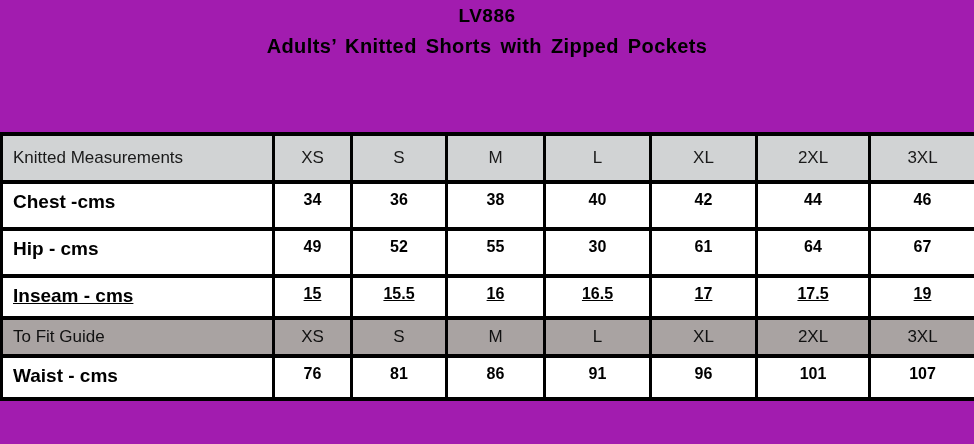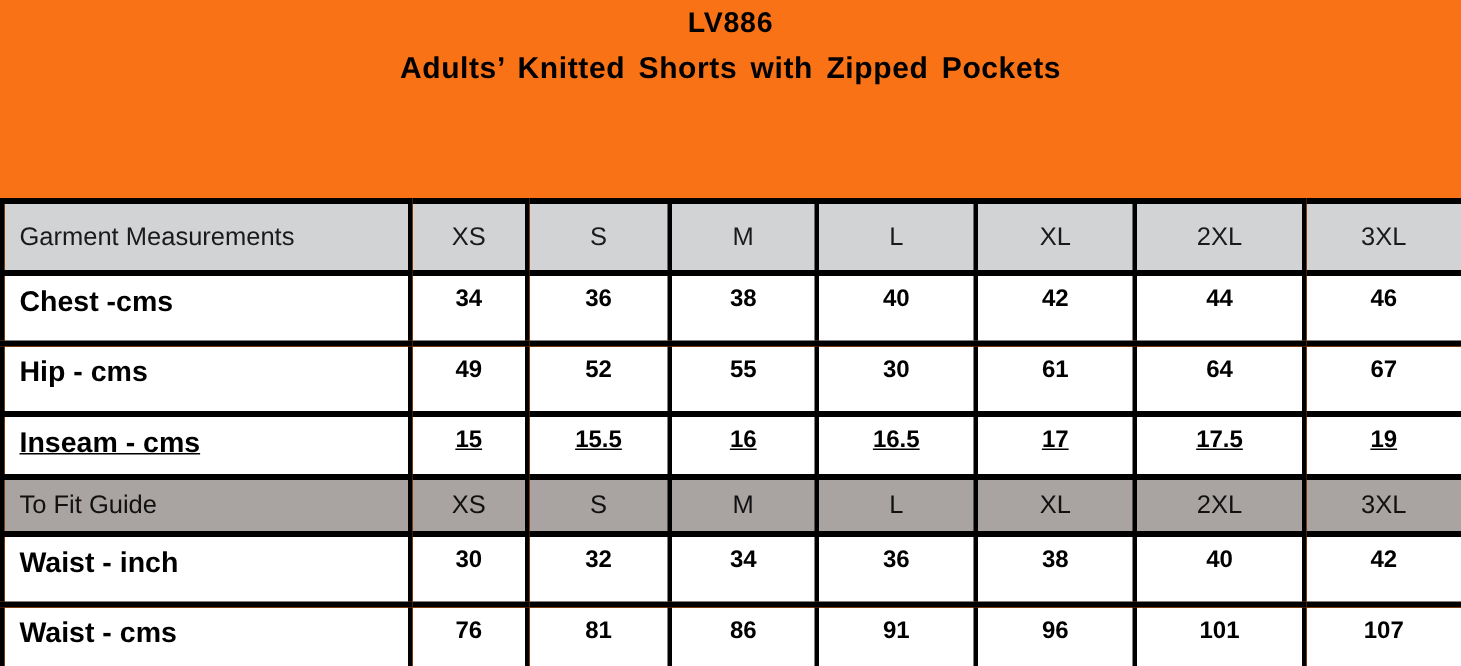--- a/index.html
+++ b/index.html
@@ -9,21 +9,21 @@
     width: 974px;
     height: 444px;
     font-family: "Liberation Sans", "DejaVu Sans", sans-serif;
     color: #000000;
     overflow: hidden;
   }
   .page {
     position: relative;
     width: 974px;
     height: 444px;
-    background: #f97316;
+    background: #a21caf;
   }
   .titles {
     position: absolute;
     top: 5px;
     left: 0;
     width: 100%;
     text-align: center;
   }
   .title-code {
     font-size: 19px;
@@ -100,21 +100,21 @@
       <col style="width:78px">
       <col style="width:95px">
       <col style="width:98px">
       <col style="width:106px">
       <col style="width:106px">
       <col style="width:113px">
       <col style="width:106px">
     </colgroup>
     <tbody>
       <tr class="row-header h48">
-        <td class="lbl">Garment Measurements</td>
+        <td class="lbl">Knitted Measurements</td>
         <td class="val">XS</td>
         <td class="val">S</td>
         <td class="val">M</td>
         <td class="val">L</td>
         <td class="val">XL</td>
         <td class="val">2XL</td>
         <td class="val">3XL</td>
       </tr>
 
       <tr class="row-data h47">
@@ -154,30 +154,20 @@
         <td class="lbl">To Fit Guide</td>
         <td class="val">XS</td>
         <td class="val">S</td>
         <td class="val">M</td>
         <td class="val">L</td>
         <td class="val">XL</td>
         <td class="val">2XL</td>
         <td class="val">3XL</td>
       </tr>
 
-      <tr class="row-data h47">
-        <td class="lbl">Waist - inch</td>
-        <td class="val">30</td>
-        <td class="val">32</td>
-        <td class="val">34</td>
-        <td class="val">36</td>
-        <td class="val">38</td>
-        <td class="val">40</td>
-        <td class="val">42</td>
-      </tr>
 
       <tr class="row-data h43">
         <td class="lbl">Waist - cms</td>
         <td class="val">76</td>
         <td class="val">81</td>
         <td class="val">86</td>
         <td class="val">91</td>
         <td class="val">96</td>
         <td class="val">101</td>
         <td class="val">107</td>

